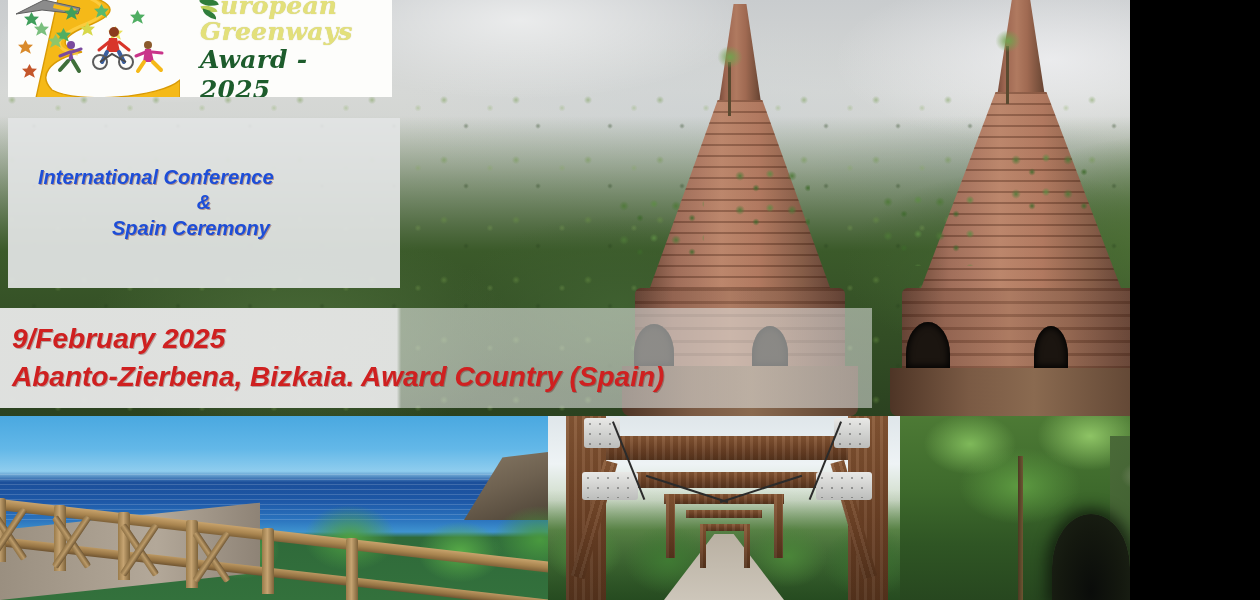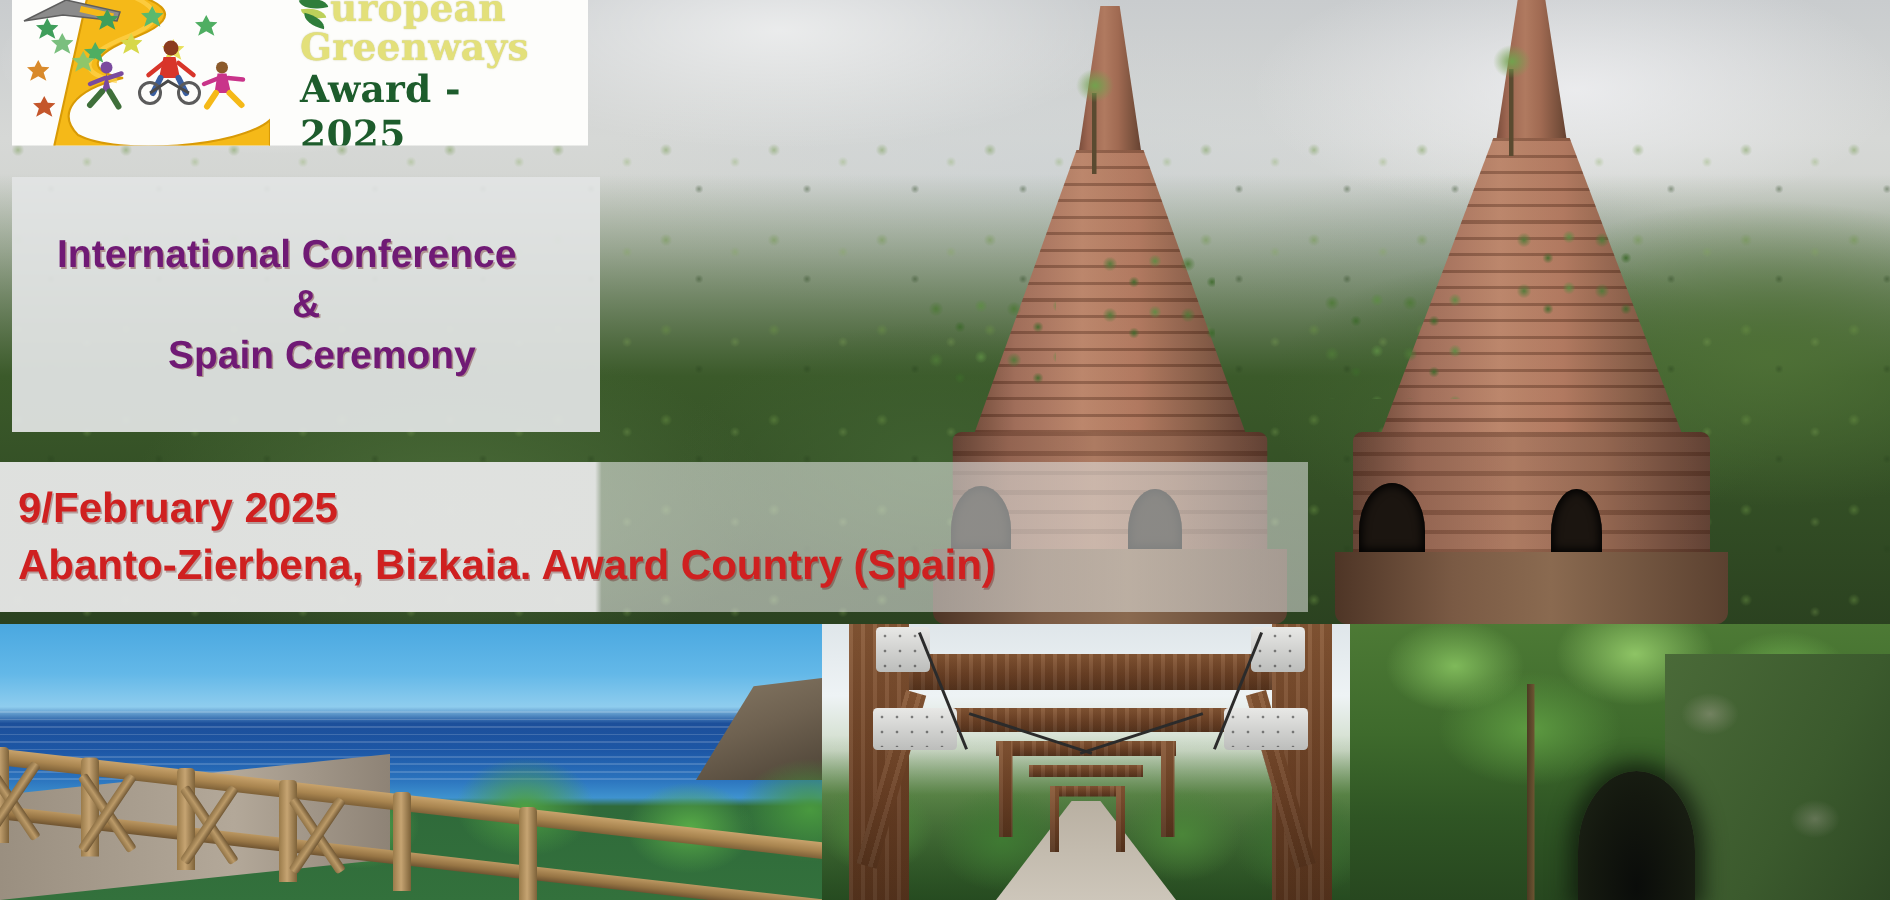--- a/index.html
+++ b/index.html
@@ -2,24 +2,25 @@
 <html><head>
 <meta charset="utf-8">
 <style>
   * { margin:0; padding:0; box-sizing:border-box; }
   html,body { background:#000; }
   body {
     font-family:"Liberation Sans", sans-serif;
   }
   #poster {
     position:relative;
-    width:1260px;
+    width:1130px;
     height:600px;
     overflow:hidden;
     background:#cfd4cf;
+    font-style:italic;
   }
 
   
   .photo { position:absolute; overflow:hidden; }
 
   
   #photo-kilns {
     left:0; top:0; width:1260px; height:416px;
     background:
       
@@ -272,23 +273,23 @@
   .e-leaf i:nth-child(3){ left:2px; top:14px; width:15px; height:8px; background:#2f7d3b; transform:rotate(12deg); }
 
   
   #conf-panel {
     position:absolute; left:8px; top:118px; width:392px; height:170px;
     background:rgba(226,228,228,.93);
     display:flex; flex-direction:column; justify-content:center;
     padding-left:30px;
   }
   #conf-panel .line {
-    color:#701a75;
+    color:#1d4ed8;
     font-weight:bold;
-    font-size:26px;
+    font-size:20px;
     line-height:1.28;
     white-space:nowrap;
     text-shadow:1px 1px 0 rgba(90,0,0,.35);
   }
   #conf-panel .line.center { text-align:center; padding-right:30px; }
   #conf-panel .line.indent { padding-left:74px; }
 
   #date-panel {
     position:absolute; left:0; top:308px; width:872px; height:100px;
     background:linear-gradient(90deg,

